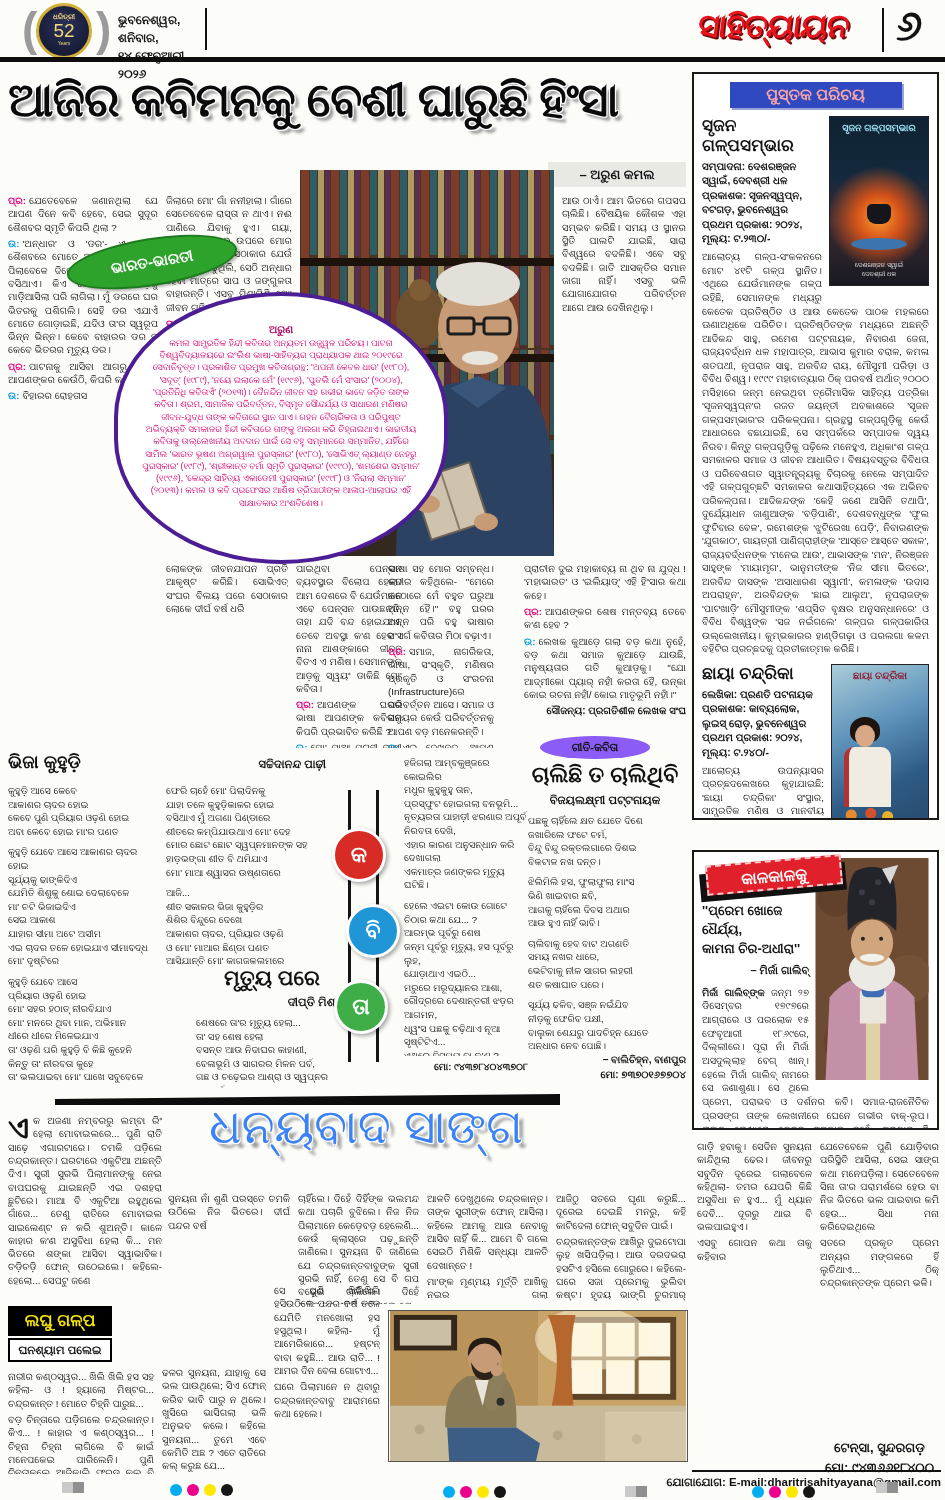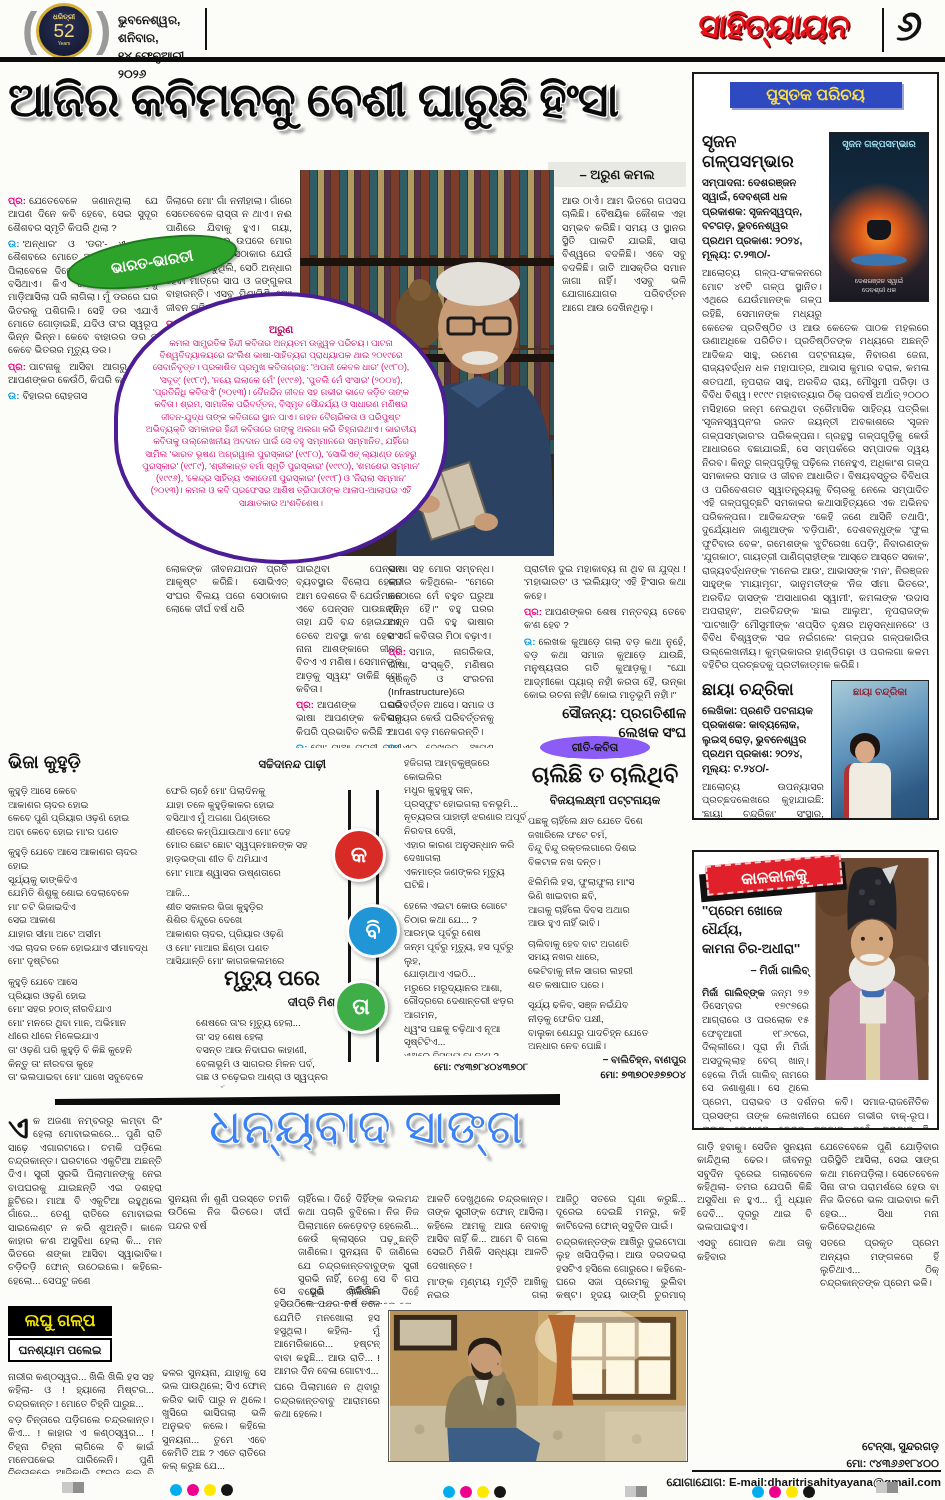--- a/index.html
+++ b/index.html
@@ -30,25 +30,25 @@
   .lead{font-weight:bold;margin-right:3px;}
   .lead-q{color:#e5007d;} .lead-a{color:#0a9bdc;}
   .badge{position:absolute;left:66px;top:238px;width:168px;height:44px;background:#2ea32c;border:2px solid #1d7a1e;
         border-radius:50%;transform:rotate(-9deg);color:#fff;font-weight:bold;font-size:15px;
         display:flex;align-items:center;justify-content:center;z-index:6;box-shadow:2px 2px 3px rgba(0,0,0,.3);}
   .photo1{position:absolute;left:300px;top:170px;width:254px;height:386px;z-index:1;}
   .bio-oval{position:absolute;left:114px;top:292px;width:334px;height:272px;z-index:5;background:#fff;
         border:4px solid #4c1d95;border-radius:50% / 46%;box-sizing:border-box;padding:26px 24px;
         font-size:8.8px;line-height:1.4;color:#d4006d;text-align:center;overflow:hidden;}
   .bio-oval .nm{font-weight:bold;color:#b0005a;font-size:10.5px;display:block;}
-  .courtesy{text-align:right;font-weight:bold;font-size:14px;margin-top:2px;}
+  .courtesy{text-align:right;font-weight:bold;font-size:10px;margin-top:2px;}
   
   .sidebox{position:absolute;left:692px;width:247px;border:2px solid #1a1a1a;background:#fff;
         box-sizing:border-box;padding:6px 8px;overflow:hidden;}
-  .bluebar{width:172px;margin:2px auto 24px;height:26px;background:#2f49c1;color:#fde047;font-weight:bold;
+  .bluebar{width:172px;margin:2px auto 8px;height:26px;background:#2f49c1;color:#fca5a5;font-weight:bold;
         font-size:16px;text-align:center;line-height:26px;box-shadow:2px 2px 0 #9aa3d8;}
   .bktitle{font-size:17px;font-weight:bold;margin:2px 0 4px;}
   .bkmeta .ln{font-size:10.3px;font-weight:bold;line-height:1.4;}
   .bkreview{font-size:9.8px;line-height:1.38;text-align:justify;margin-top:4px;}
   .cover{float:right;position:relative;margin:0 0 5px 7px;overflow:hidden;border:1px solid #222;}
   .cover1{width:98px;height:168px;
     background:radial-gradient(circle at 50% 60%,#ff9d2e 0%,#d4531a 20%,rgba(60,20,10,0) 46%),
                linear-gradient(180deg,#0e2233 0%,#13293d 35%,#3a2b33 62%,#191922 100%);}
   .cover1 .t{position:absolute;top:5px;width:100%;text-align:center;color:#9fe0f2;font-size:9.5px;font-weight:bold;}
   .cover1 .pot{position:absolute;left:50%;top:52%;transform:translate(-50%,0);width:24px;height:20px;
@@ -96,21 +96,21 @@
   .swoosh{position:absolute;left:55px;top:1094px;width:505px;height:11px;background:#0d0d0d;
         clip-path:polygon(0 100%,0 45%,100% 0,100% 100%);}
   .story-head{position:absolute;left:168px;top:1099px;width:396px;text-align:center;font-size:48px;font-weight:normal;
         color:#3b82f6;text-shadow:-1px -1px 0 #fff,1px -1px 0 #fff,-1px 1px 0 #fff,1px 1px 0 #fff,5px 5px 3px #9a9a9a;}
   .dropcap{float:left;font-size:30px;font-weight:bold;line-height:.85;margin:1px 4px 0 0;}
   .lbl-box{position:absolute;left:8px;top:1306px;width:104px;height:30px;background:#000;color:#f3e600;
         font-size:17px;font-weight:bold;text-align:center;line-height:30px;}
   .lbl-auth{position:absolute;left:8px;top:1338px;width:104px;height:24px;border:2px solid #000;background:#fff;
         box-sizing:border-box;font-size:11.5px;font-weight:bold;text-align:center;line-height:21px;}
   .photo2{position:absolute;left:388px;top:1310px;width:300px;height:152px;border:1px solid #555;box-sizing:border-box;}
-  .sigblock{position:absolute;left:820px;top:1438px;width:119px;text-align:right;font-size:11px;font-weight:bold;line-height:1.5;}
+  .sigblock{position:absolute;left:820px;top:1438px;width:119px;text-align:center;font-size:13px;font-weight:bold;line-height:1.5;}
   
   .foot-rule{position:absolute;left:692px;top:1470px;width:249px;height:2px;background:#111;}
   .contact{position:absolute;left:560px;top:1476px;width:381px;text-align:right;font-size:11.5px;font-weight:bold;}
   .regdots{position:absolute;display:flex;gap:5px;}
   .regdots i{width:12px;height:12px;border-radius:50%;display:block;}
   .dc{background:#00aeef;}.dm{background:#ec008c;}.dy{background:#ffe800;}.dk{background:#161616;}
   .regsq{position:absolute;display:flex;}
   .regsq i{width:11px;height:11px;display:block;}
   .sq1{background:#c9c9c9;}.sq2{background:#8f8f8f;}
 </style>

